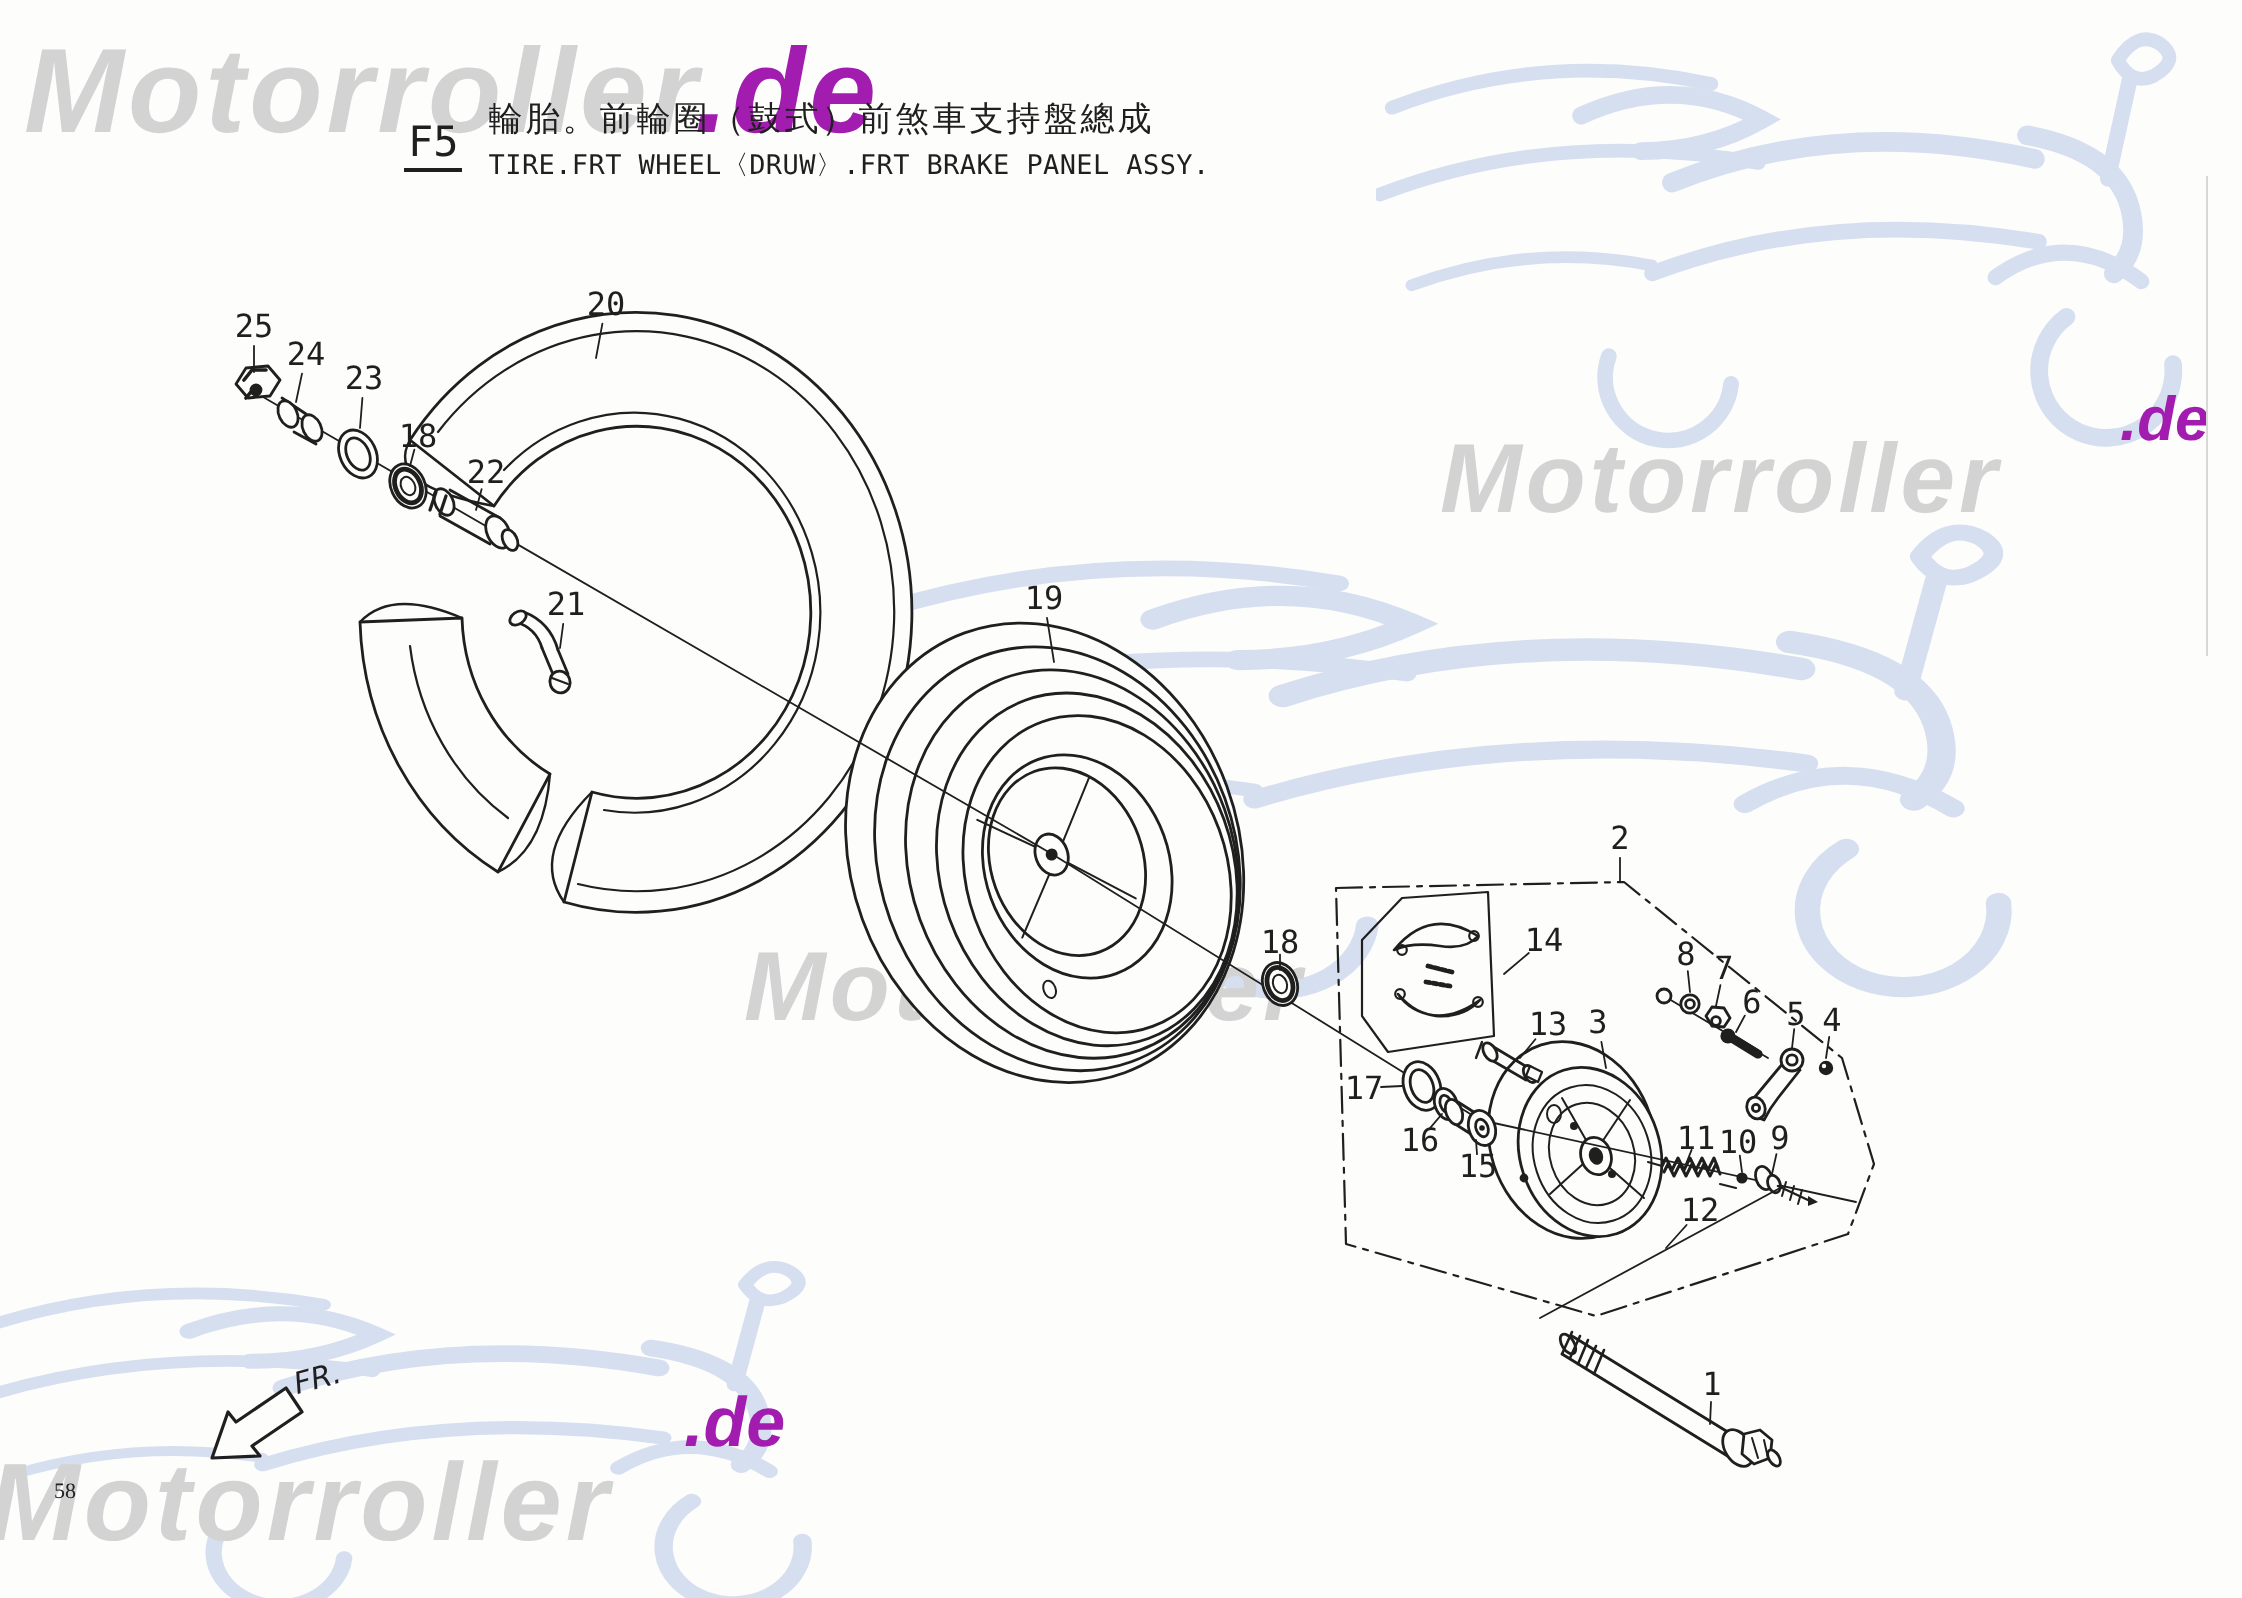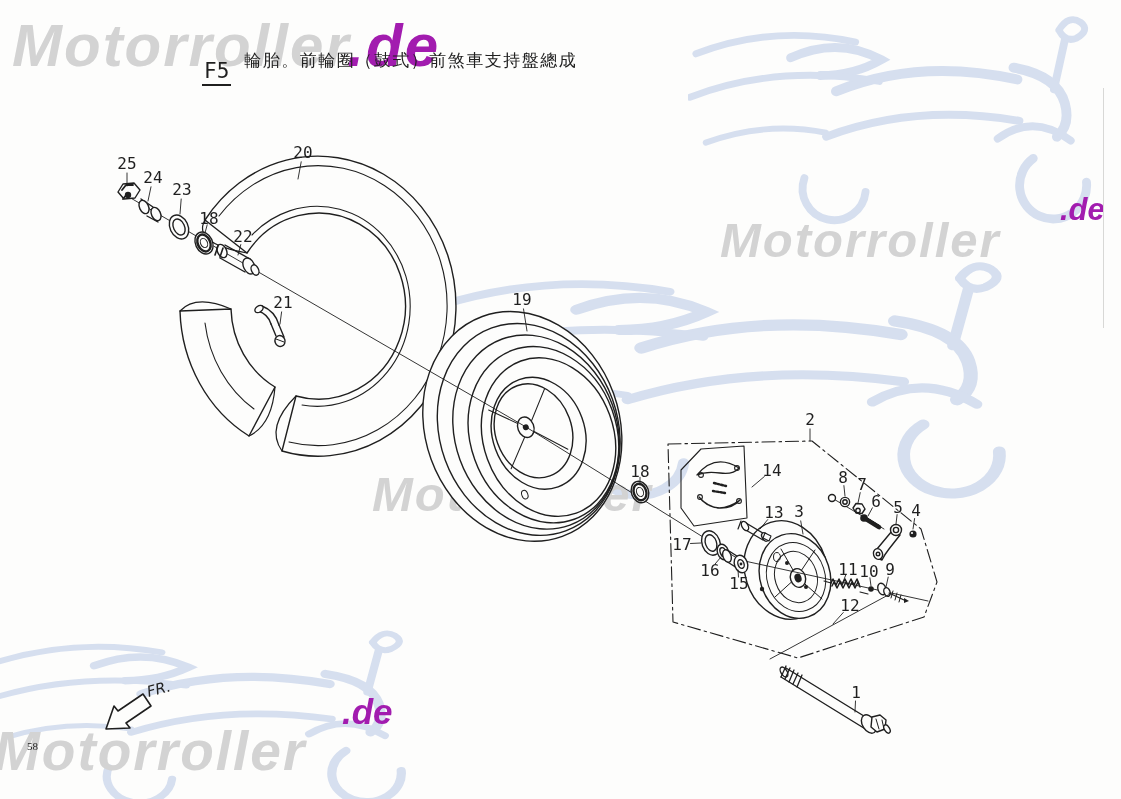--- a/index.html
+++ b/index.html
@@ -341,16 +341,17 @@
       <text x="850" y="605" text-anchor="middle" dominant-baseline="central" font-size="16" font-family="DejaVu Sans Mono, Liberation Mono, monospace" fill="#1f1f1f" stroke="none">12</text>
       <line x1="855.5" y1="701.0" x2="855" y2="712" stroke="#1f1f1f" stroke-width="0.9"></line>
       <text x="856" y="692" text-anchor="middle" dominant-baseline="central" font-size="16" font-family="DejaVu Sans Mono, Liberation Mono, monospace" fill="#1f1f1f" stroke="none">1</text>
     </g>
 </svg>
 
 <div class="title-block">
   <div class="fig-code">F5</div>
   <div>
     <div class="title-zh">輪胎。前輪圈（鼓式）前煞車支持盤總成</div>
+    <div class="title-en">TIRE.FRT WHEEL〈DRUW〉.FRT BRAKE PANEL ASSY.</div>
   </div>
 </div>
 
 <div class="page-num">58</div>
 
 </body></html>

